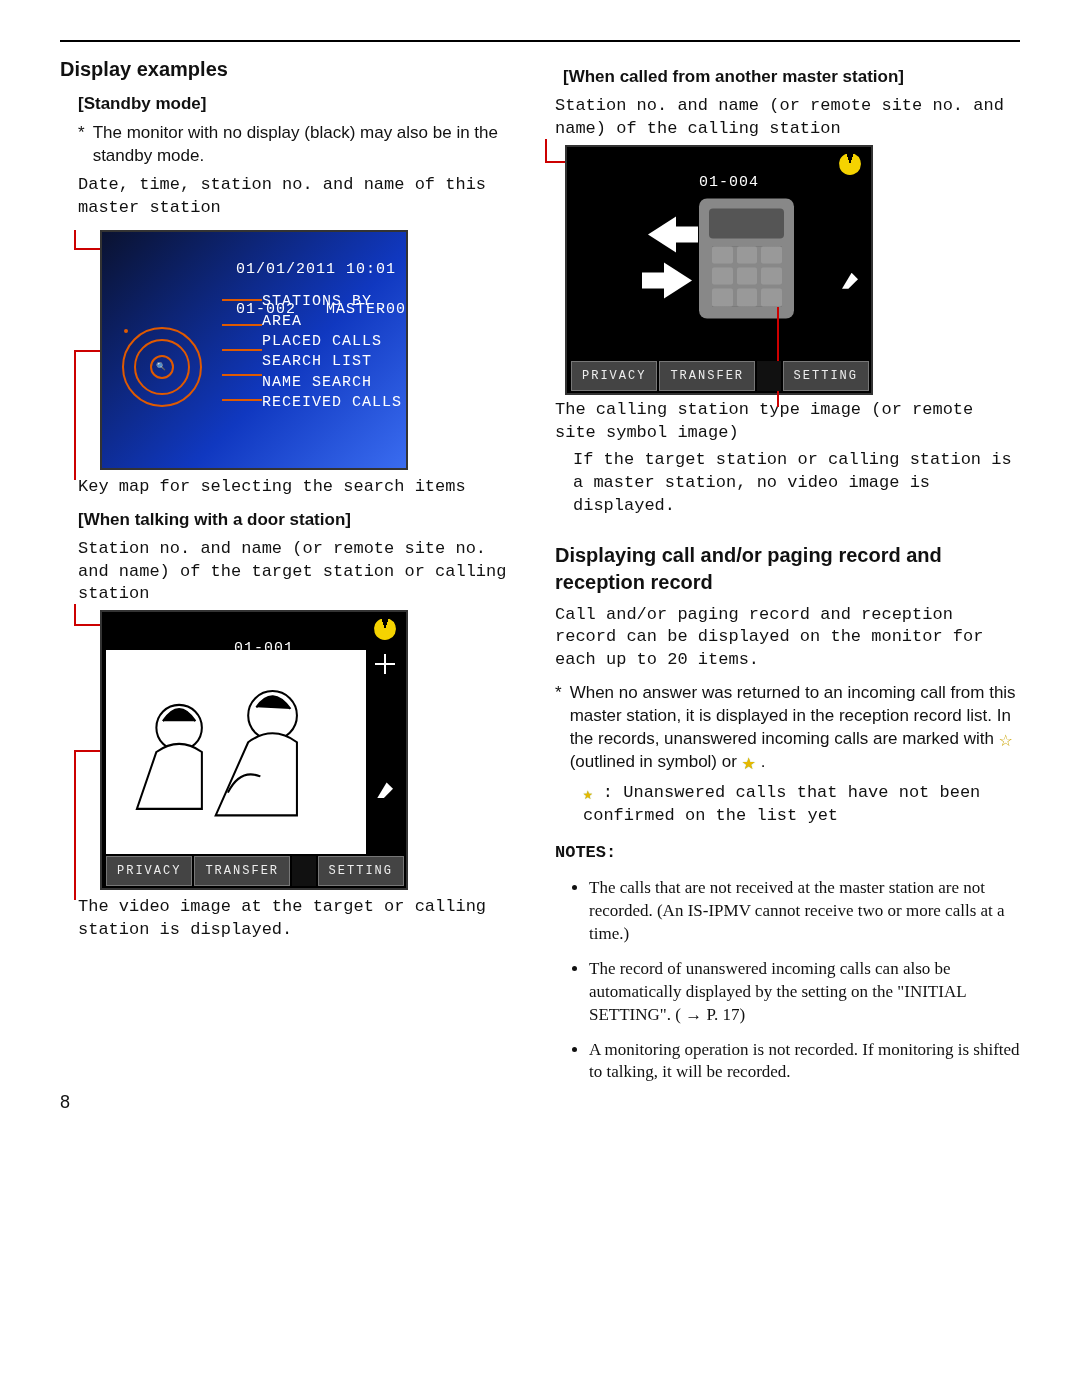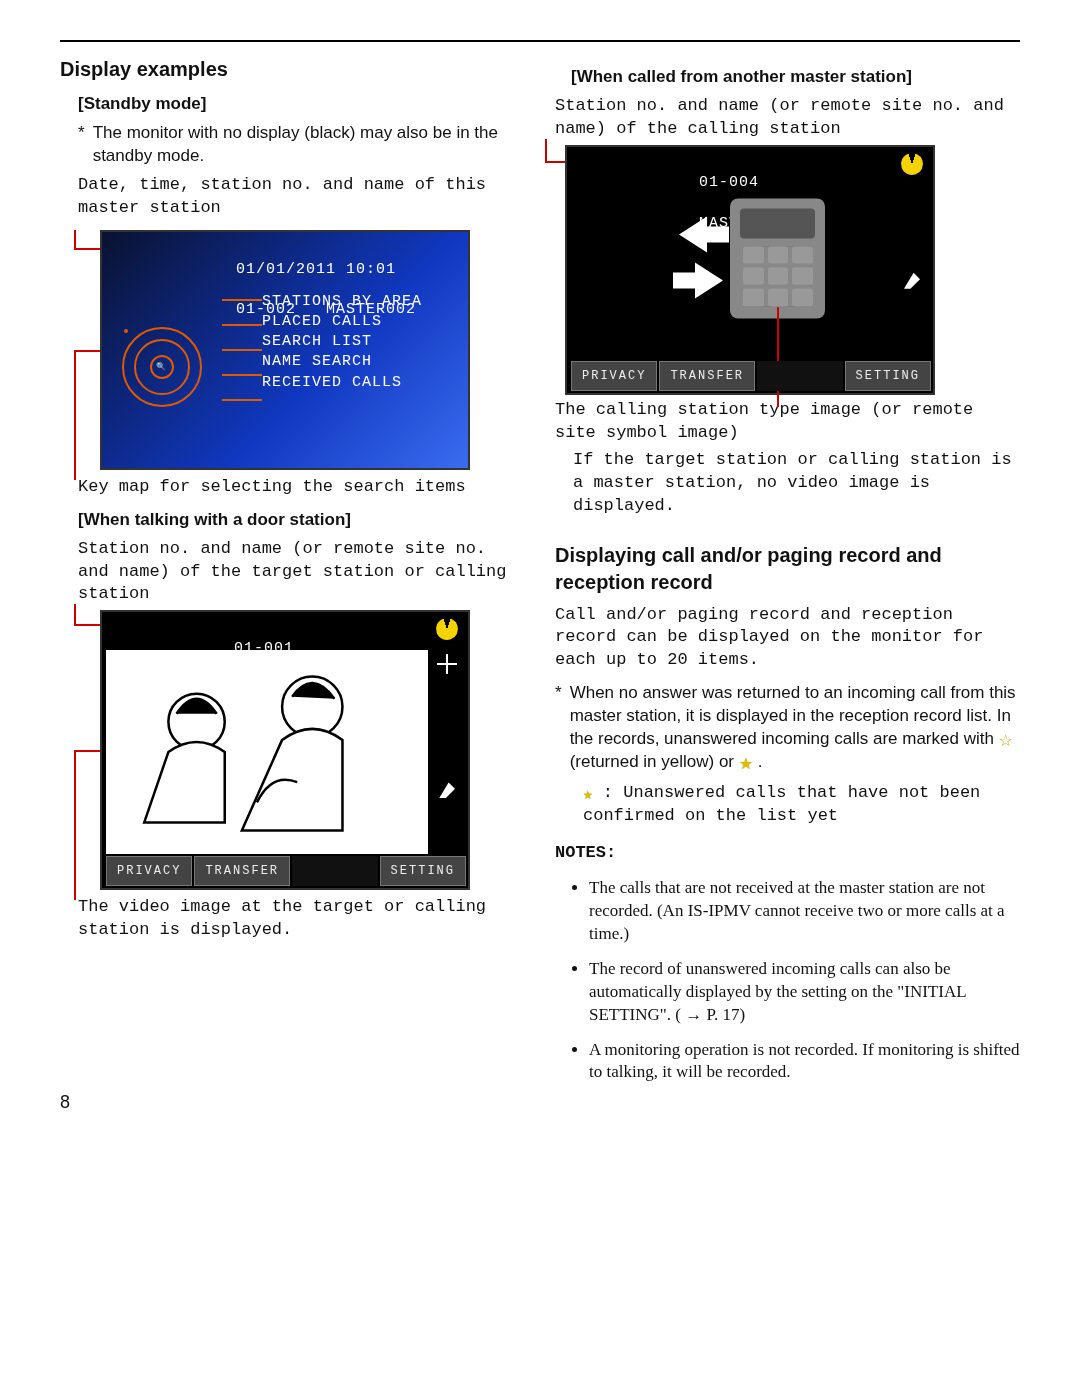--- a/index.html
+++ b/index.html
@@ -44,21 +44,21 @@
   .starnote { display:flex; gap:8px; margin-left:18px; }
   .starnote .ast { flex: 0 0 auto; }
   .caption { margin: 6px 0 10px 18px; }
   .notes-hd { font-weight: bold; margin-top: 14px; }
   ul.bullets { margin: 4px 0 0 0; padding-left: 34px; }
   ul.bullets li { margin: 12px 0; font-family: Liberation Serif, serif; }
   .pagenum { position:absolute; left:60px; bottom:22px; font-size:18px; }
 
   
   .screen {
-    width: 370px; position: relative; margin-left: 40px; 
+    width: 308px; position: relative; margin-left: 40px; 
   }
   .callout-line { position:absolute; background:#c00; }
 
   
   .standby {
     height: 240px; border:2px solid #333;
     background: linear-gradient(135deg, #0a1230 0%, #1038c0 60%, #3a6cf0 100%);
     color:#fff; font-family: 'Courier New', monospace; letter-spacing:1px;
     position:relative; overflow:hidden;
   }
@@ -252,21 +252,21 @@
             <div class="b">TRANSFER</div>
             <div class="gap"></div>
             <div class="b">SETTING</div>
           </div>
         </div>
       </div>
       <p class="caption">The video image at the target or calling station is displayed.</p>
     </div>
 
     <div class="col">
-      <h3 class="sub" style="margin-left:16px">[When called from another master station]</h3>
+      <h3 class="sub" style="margin-left:8px">[When called from another master station]</h3>
       <p>Station no. and name (or remote site no. and name) of the calling station</p>
 
       <div class="screen" style="margin-left:10px">
         <div class="callout-line" style="left:-20px; top:-6px; width:2px; height:22px;"></div>
         <div class="callout-line" style="left:-20px; top:16px; width:34px; height:2px;"></div>
         <div class="master">
           <div class="hdr">
             <span>01-004</span><br>
             <span>MASTER004</span>
           </div>
@@ -306,21 +306,21 @@
       <p style="margin-left:18px">If the target station or calling station is a master station, no video image is displayed.</p>
 
       <h2 class="sec" style="margin-top:24px">Displaying call and/or paging record and reception record</h2>
       <p>Call and/or paging record and reception record can be displayed on the monitor for each up to 20 items.</p>
 
       <div class="starnote" style="margin-left:0; margin-top:10px;">
         <span class="ast">*</span>
         <span>
           <span>When no answer was returned to an incoming call from this master station, it is displayed in the reception record list. In the records, unanswered incoming calls are marked with </span>
           <span class="star outline">☆</span>
-          <span> (returned in yellow) or </span>
+          <span> (outlined in symbol) or </span>
           <span class="star filled">★</span>
           <span> .</span>
         </span>
       </div>
 
       <p style="margin-left:28px; margin-top:8px;">
         <span class="star filled">★</span>
         <span> : Unanswered calls that have not been confirmed on the list yet</span>
       </p>
 

